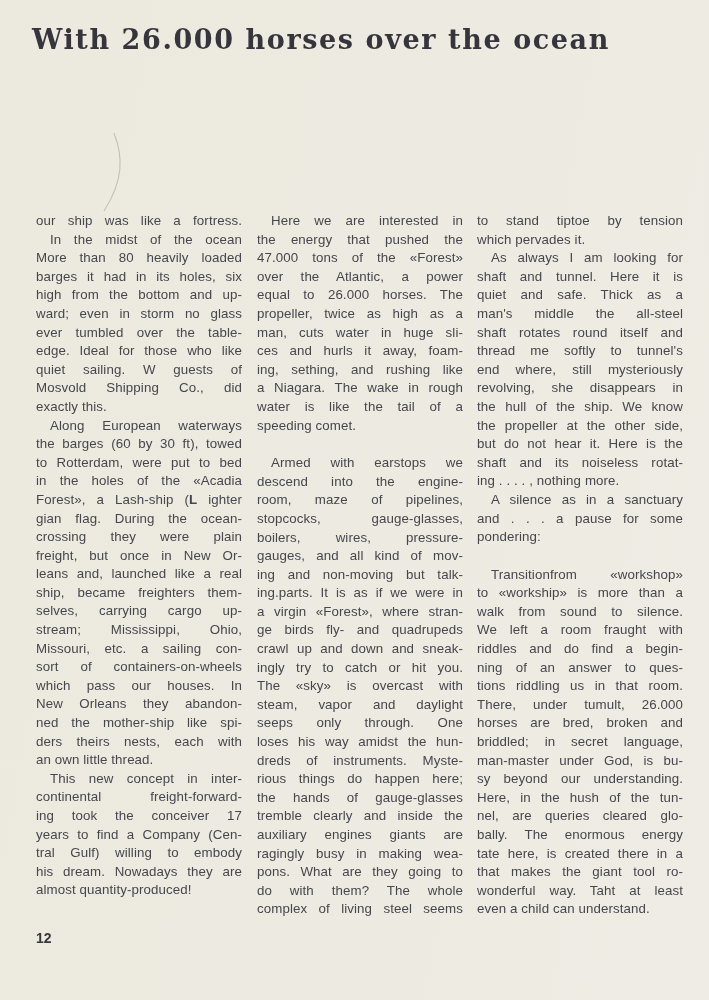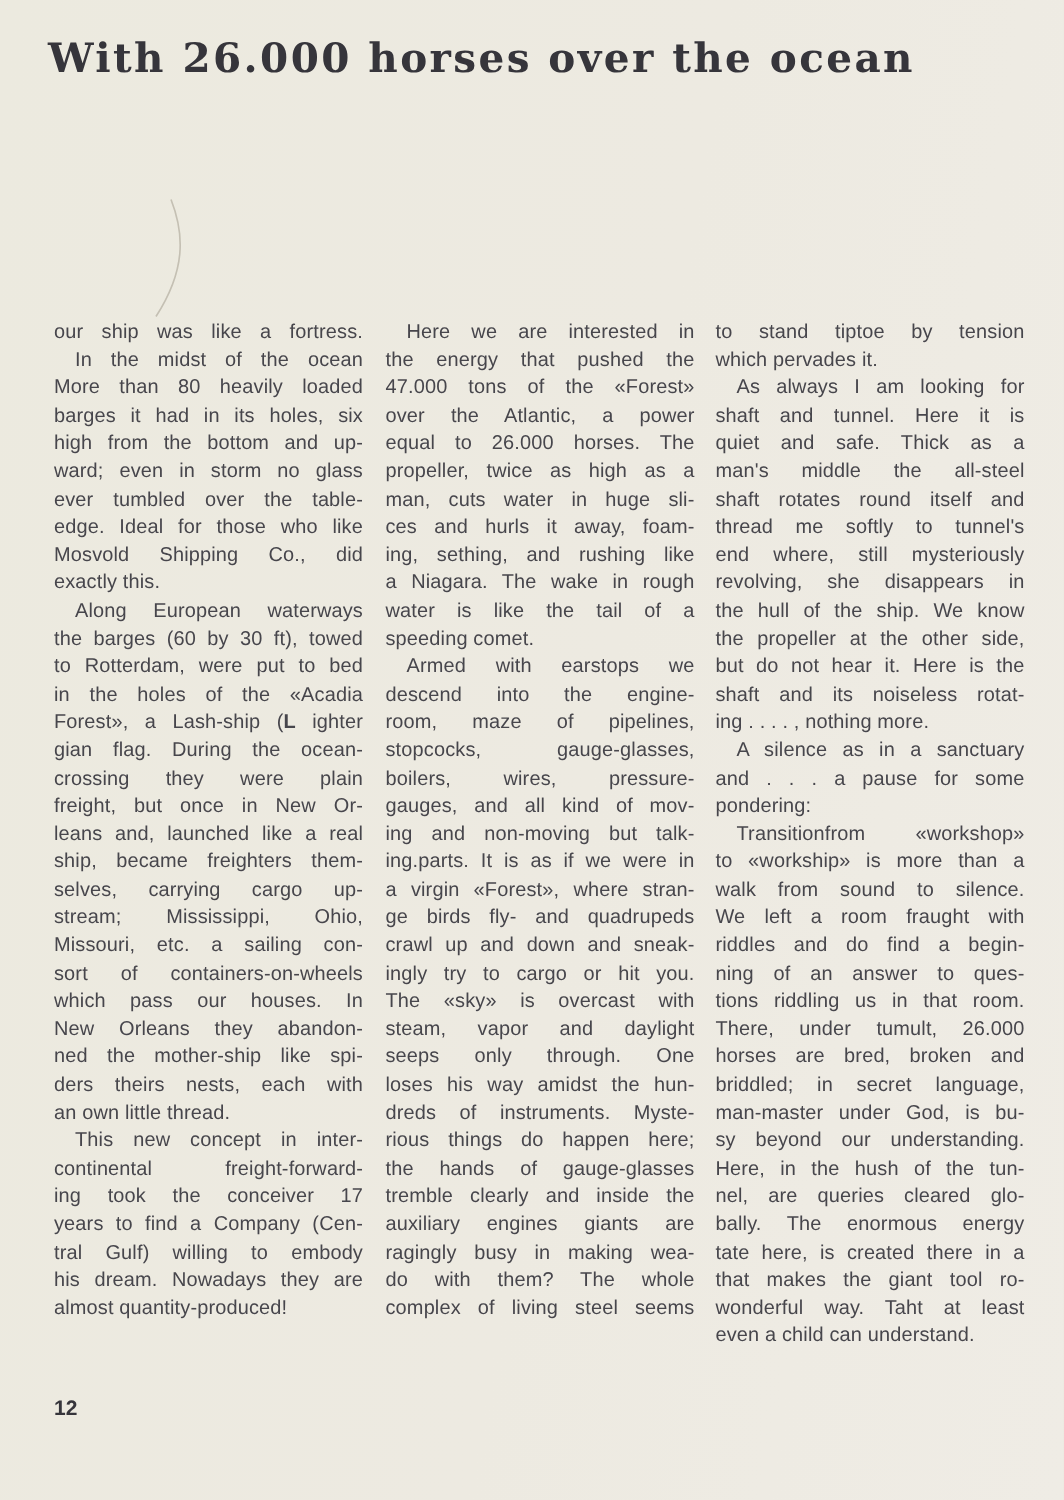--- a/index.html
+++ b/index.html
@@ -26,21 +26,21 @@
   .col-2{left:477px;}
   .line{
     font-size:13.3px;line-height:18.6px;height:18.6px;
     color:var(--ink,#47464c);
     text-align:justify;text-align-last:justify;
     letter-spacing:0.1px;
     overflow:visible;white-space:normal;
   }
   .line.end{text-align-last:left;}
   .line.indent{text-indent:14px;}
-  .para.gap{}
+  .para.gap{margin-top:19px;}
   .pagenum{
     position:absolute;left:36px;top:930px;
     font-size:14px;font-weight:bold;color:var(--ink-title,#36353b);
   }
   .artifact{position:absolute;left:96px;top:130px;pointer-events:none;}
   b{font-weight:bold;}
 </style>
 </head>
 <body>
 
@@ -56,20 +56,21 @@
     <div class="col col-0" id="col-0">
         <div class="para">
           <div class="line">our ship was like a fortress.</div>
           <div class="line indent">In the midst of the ocean</div>
           <div class="line">More than 80 heavily loaded</div>
           <div class="line">barges it had in its holes, six</div>
           <div class="line">high from the bottom and up-</div>
           <div class="line">ward; even in storm no glass</div>
           <div class="line">ever tumbled over the table-</div>
           <div class="line">edge. Ideal for those who like</div>
+          <div class="line">quiet sailing. W guests of</div>
           <div class="line">Mosvold Shipping Co., did</div>
           <div class="line end">exactly this.</div>
         </div>
         <div class="para">
           <div class="line indent">Along European waterways</div>
           <div class="line">the barges (60 by 30 ft), towed</div>
           <div class="line">to Rotterdam, were put to bed</div>
           <div class="line">in the holes of the «Acadia</div>
           <div class="line">Forest», a Lash-ship (<b>L</b> ighter</div>
           <div class="line">gian flag. During the ocean-</div>
@@ -117,31 +118,32 @@
           <div class="line">descend into the engine-</div>
           <div class="line">room, maze of pipelines,</div>
           <div class="line">stopcocks, gauge-glasses,</div>
           <div class="line">boilers, wires, pressure-</div>
           <div class="line">gauges, and all kind of mov-</div>
           <div class="line">ing and non-moving but talk-</div>
           <div class="line">ing.parts. It is as if we were in</div>
           <div class="line">a virgin «Forest», where stran-</div>
           <div class="line">ge birds fly- and quadrupeds</div>
           <div class="line">crawl up and down and sneak-</div>
-          <div class="line">ingly try to cargo or hit you.</div>
+          <div class="line">ingly try to catch or hit you.</div>
           <div class="line">The «sky» is overcast with</div>
           <div class="line">steam, vapor and daylight</div>
           <div class="line">seeps only through. One</div>
           <div class="line">loses his way amidst the hun-</div>
           <div class="line">dreds of instruments. Myste-</div>
           <div class="line">rious things do happen here;</div>
           <div class="line">the hands of gauge-glasses</div>
           <div class="line">tremble clearly and inside the</div>
           <div class="line">auxiliary engines giants are</div>
           <div class="line">ragingly busy in making wea-</div>
+          <div class="line">pons. What are they going to</div>
           <div class="line">do with them? The whole</div>
           <div class="line">complex of living steel seems</div>
         </div>
       </div>
     <div class="col col-2" id="col-2">
         <div class="para">
           <div class="line">to stand tiptoe by tension</div>
           <div class="line end">which pervades it.</div>
         </div>
         <div class="para">

